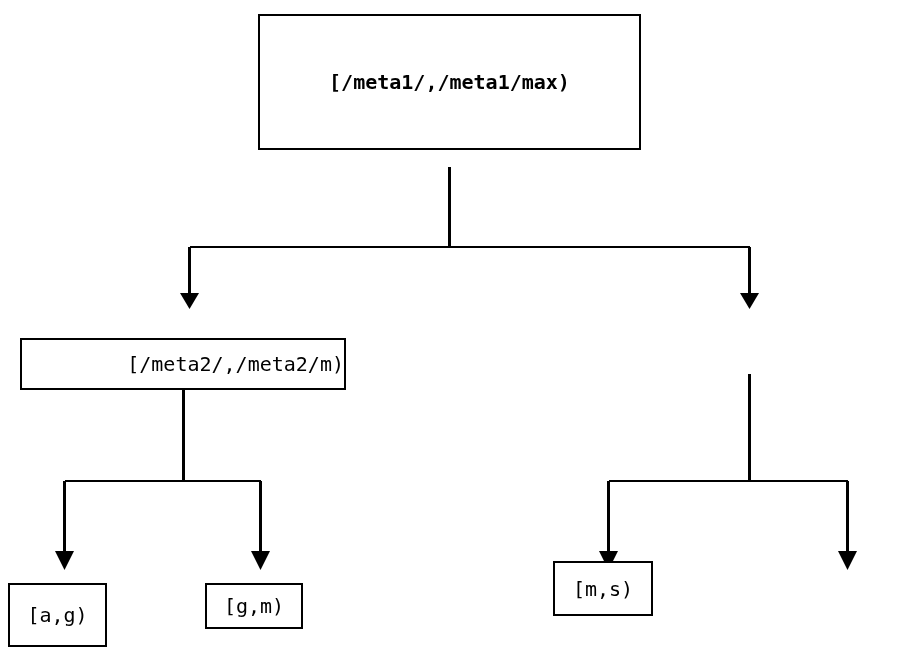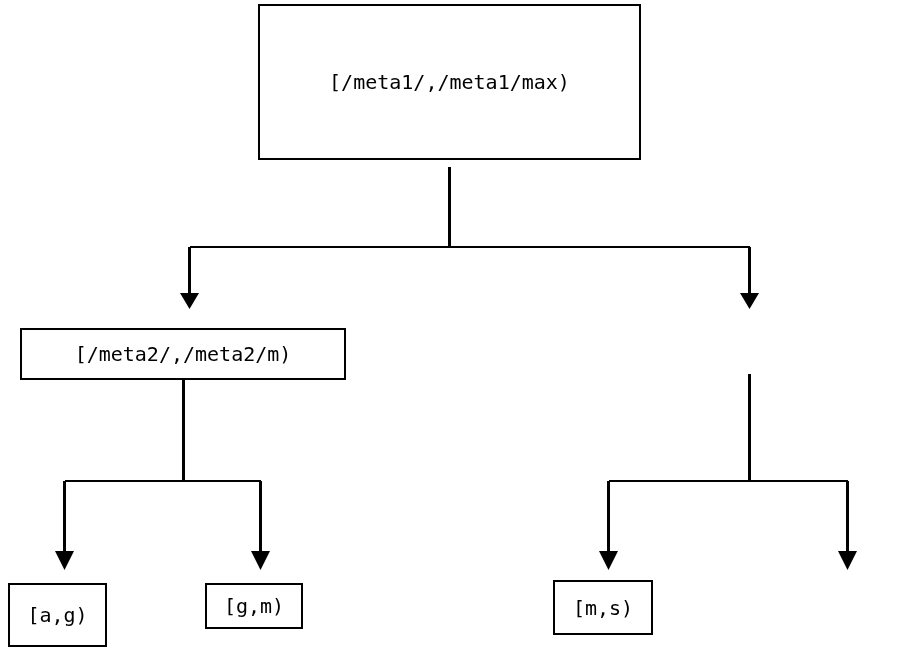--- a/index.html
+++ b/index.html
@@ -43,30 +43,32 @@
     white-space: pre;
     letter-spacing: 0px;
   }
   .node-label {
     display: block;
     color: #000000;
   }
   
   #node-root {
     left: 258px;
-    top: 4px;
+    top: 14px;
     width: 383px;
-    height: 156px;
+    height: 136px;
+    font-weight: bold;
   }
   
   #node-mid-left {
     left: 20px;
-    top: 328px;
+    top: 338px;
     width: 326px;
     height: 52px;
+    justify-content: flex-end;
   }
   #node-mid-right {
     left: 580px;
     top: 322px;
     width: 323px;
     height: 52px;
   }
   
   #node-leaf-ag {
     left: 8px;
@@ -75,21 +77,21 @@
     height: 64px;
   }
   #node-leaf-gm {
     left: 205px;
     top: 583px;
     width: 98px;
     height: 46px;
   }
   #node-leaf-ms {
     left: 553px;
-    top: 580px;
+    top: 561px;
     width: 100px;
     height: 55px;
   }
   #node-leaf-smax {
     left: 778px;
     top: 583px;
     width: 124px;
     height: 55px;
   }
 </style>

